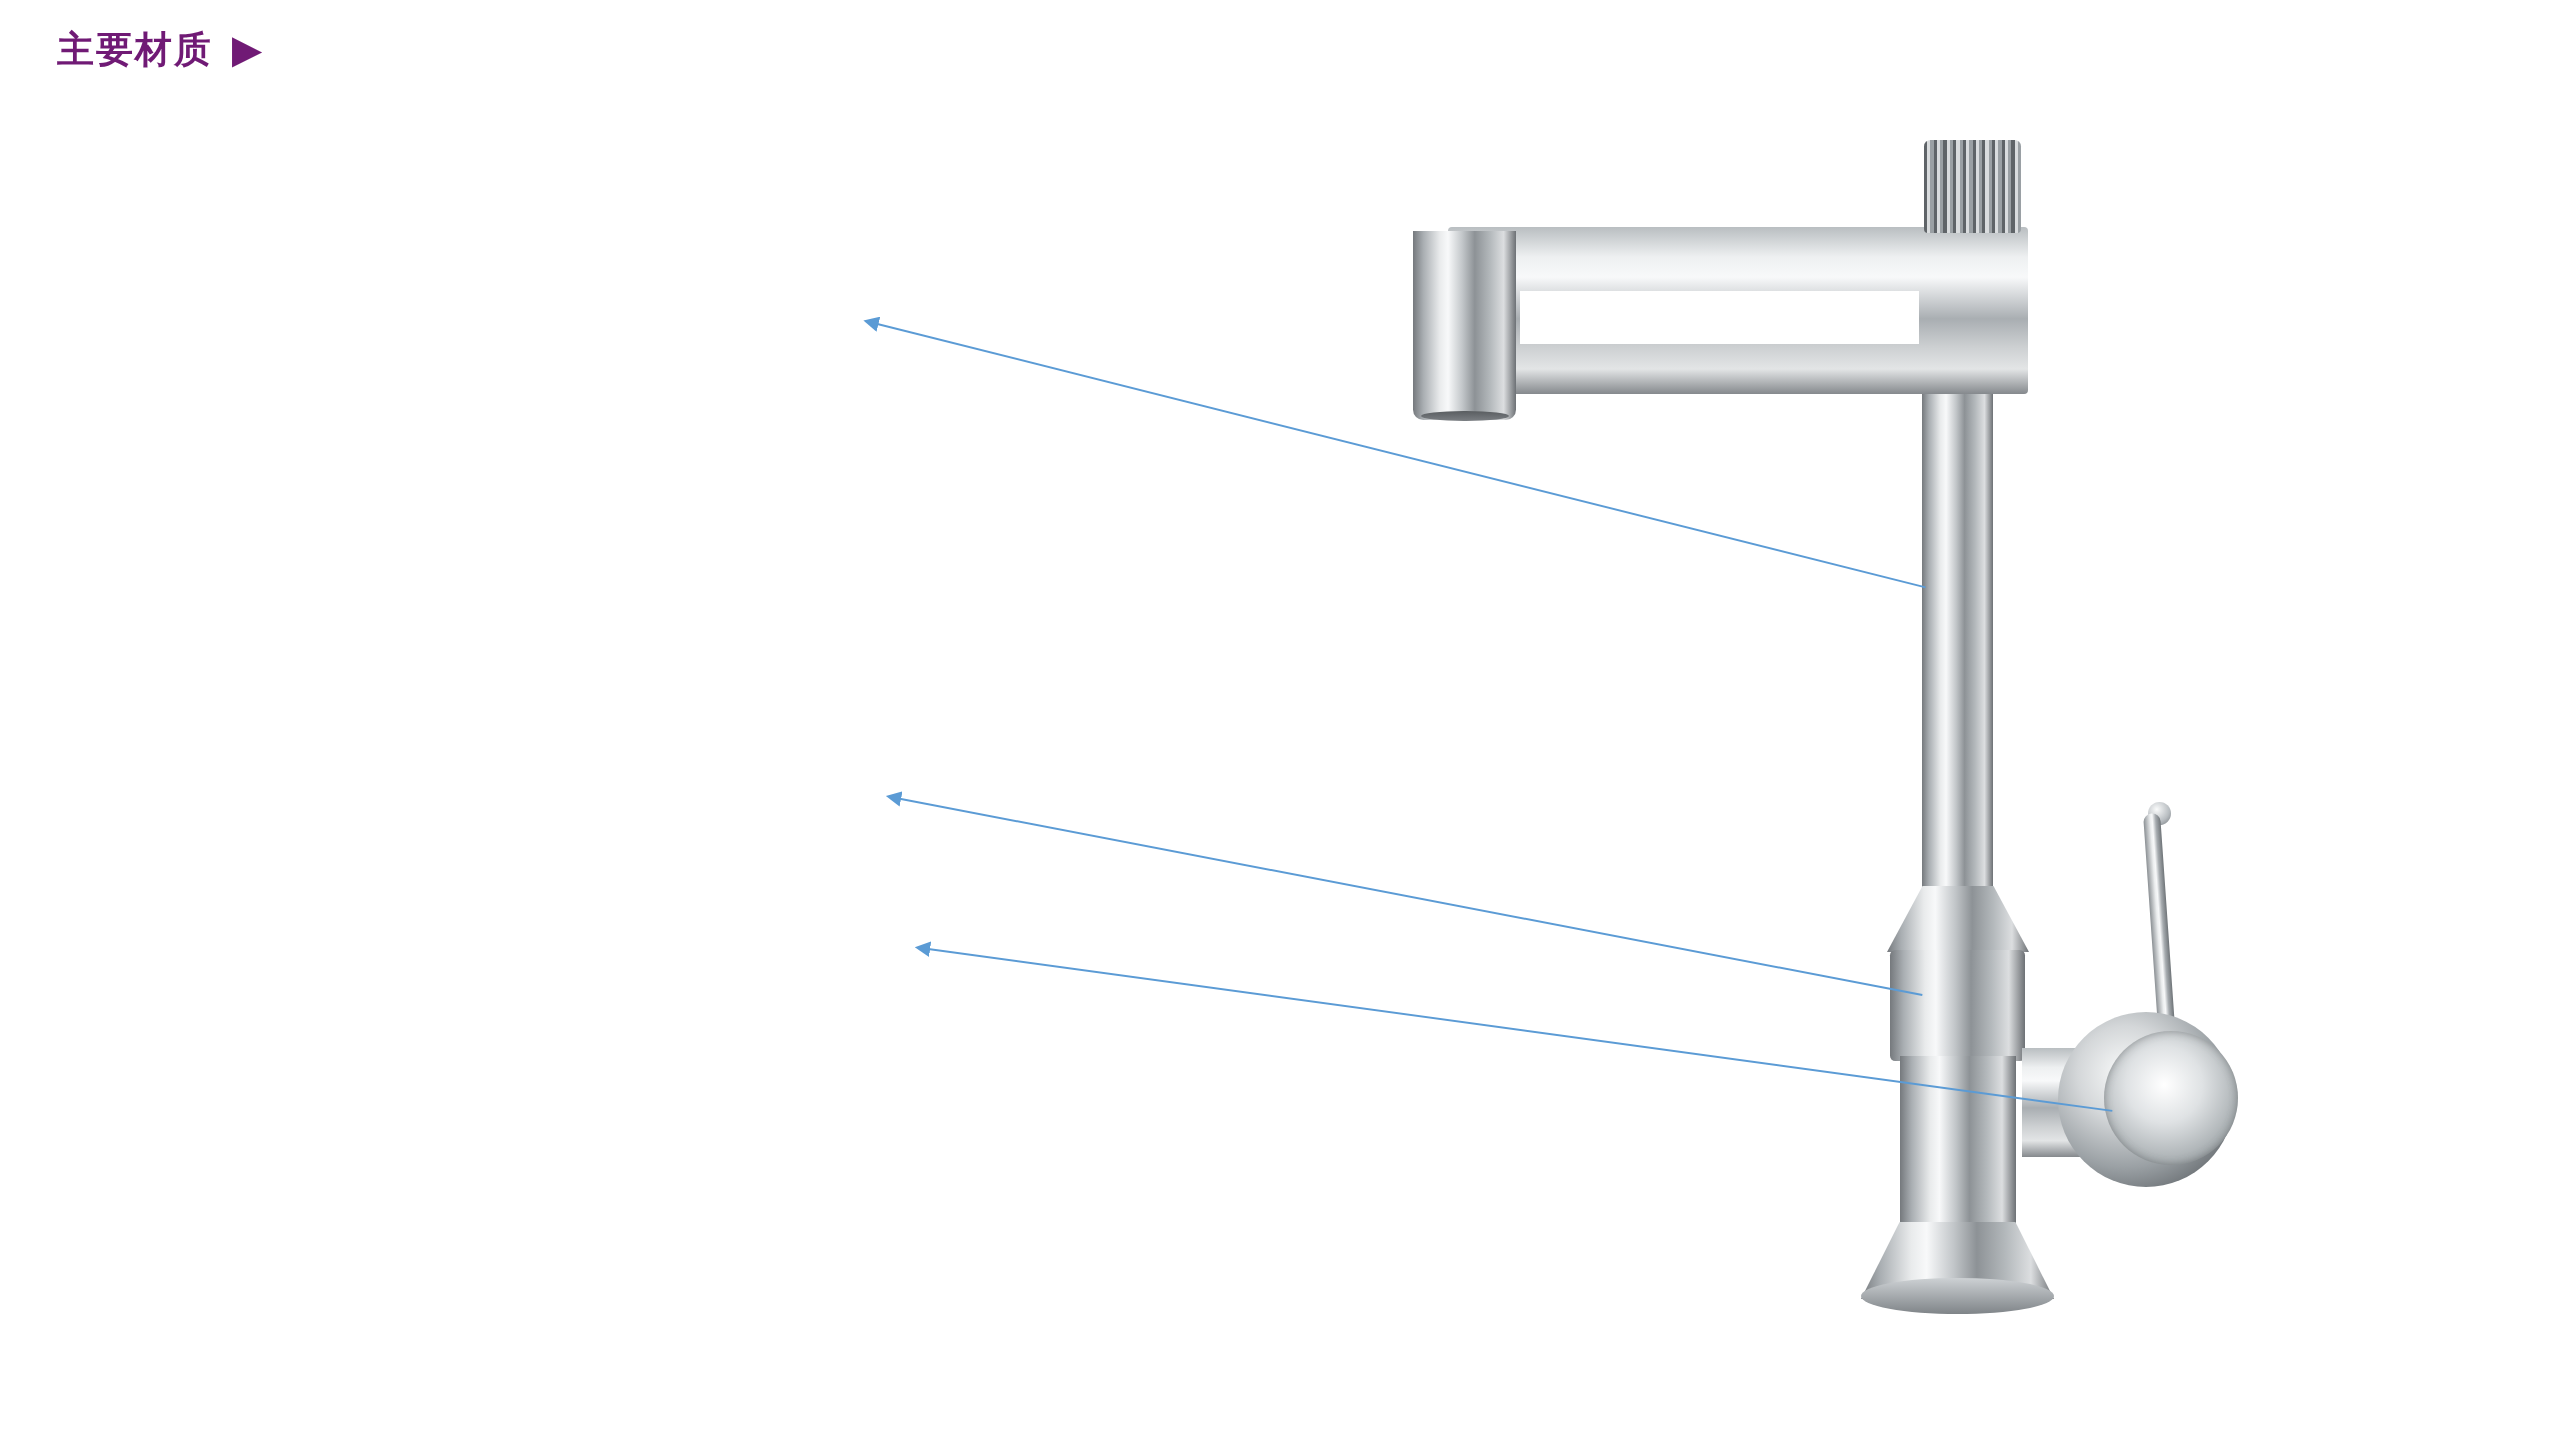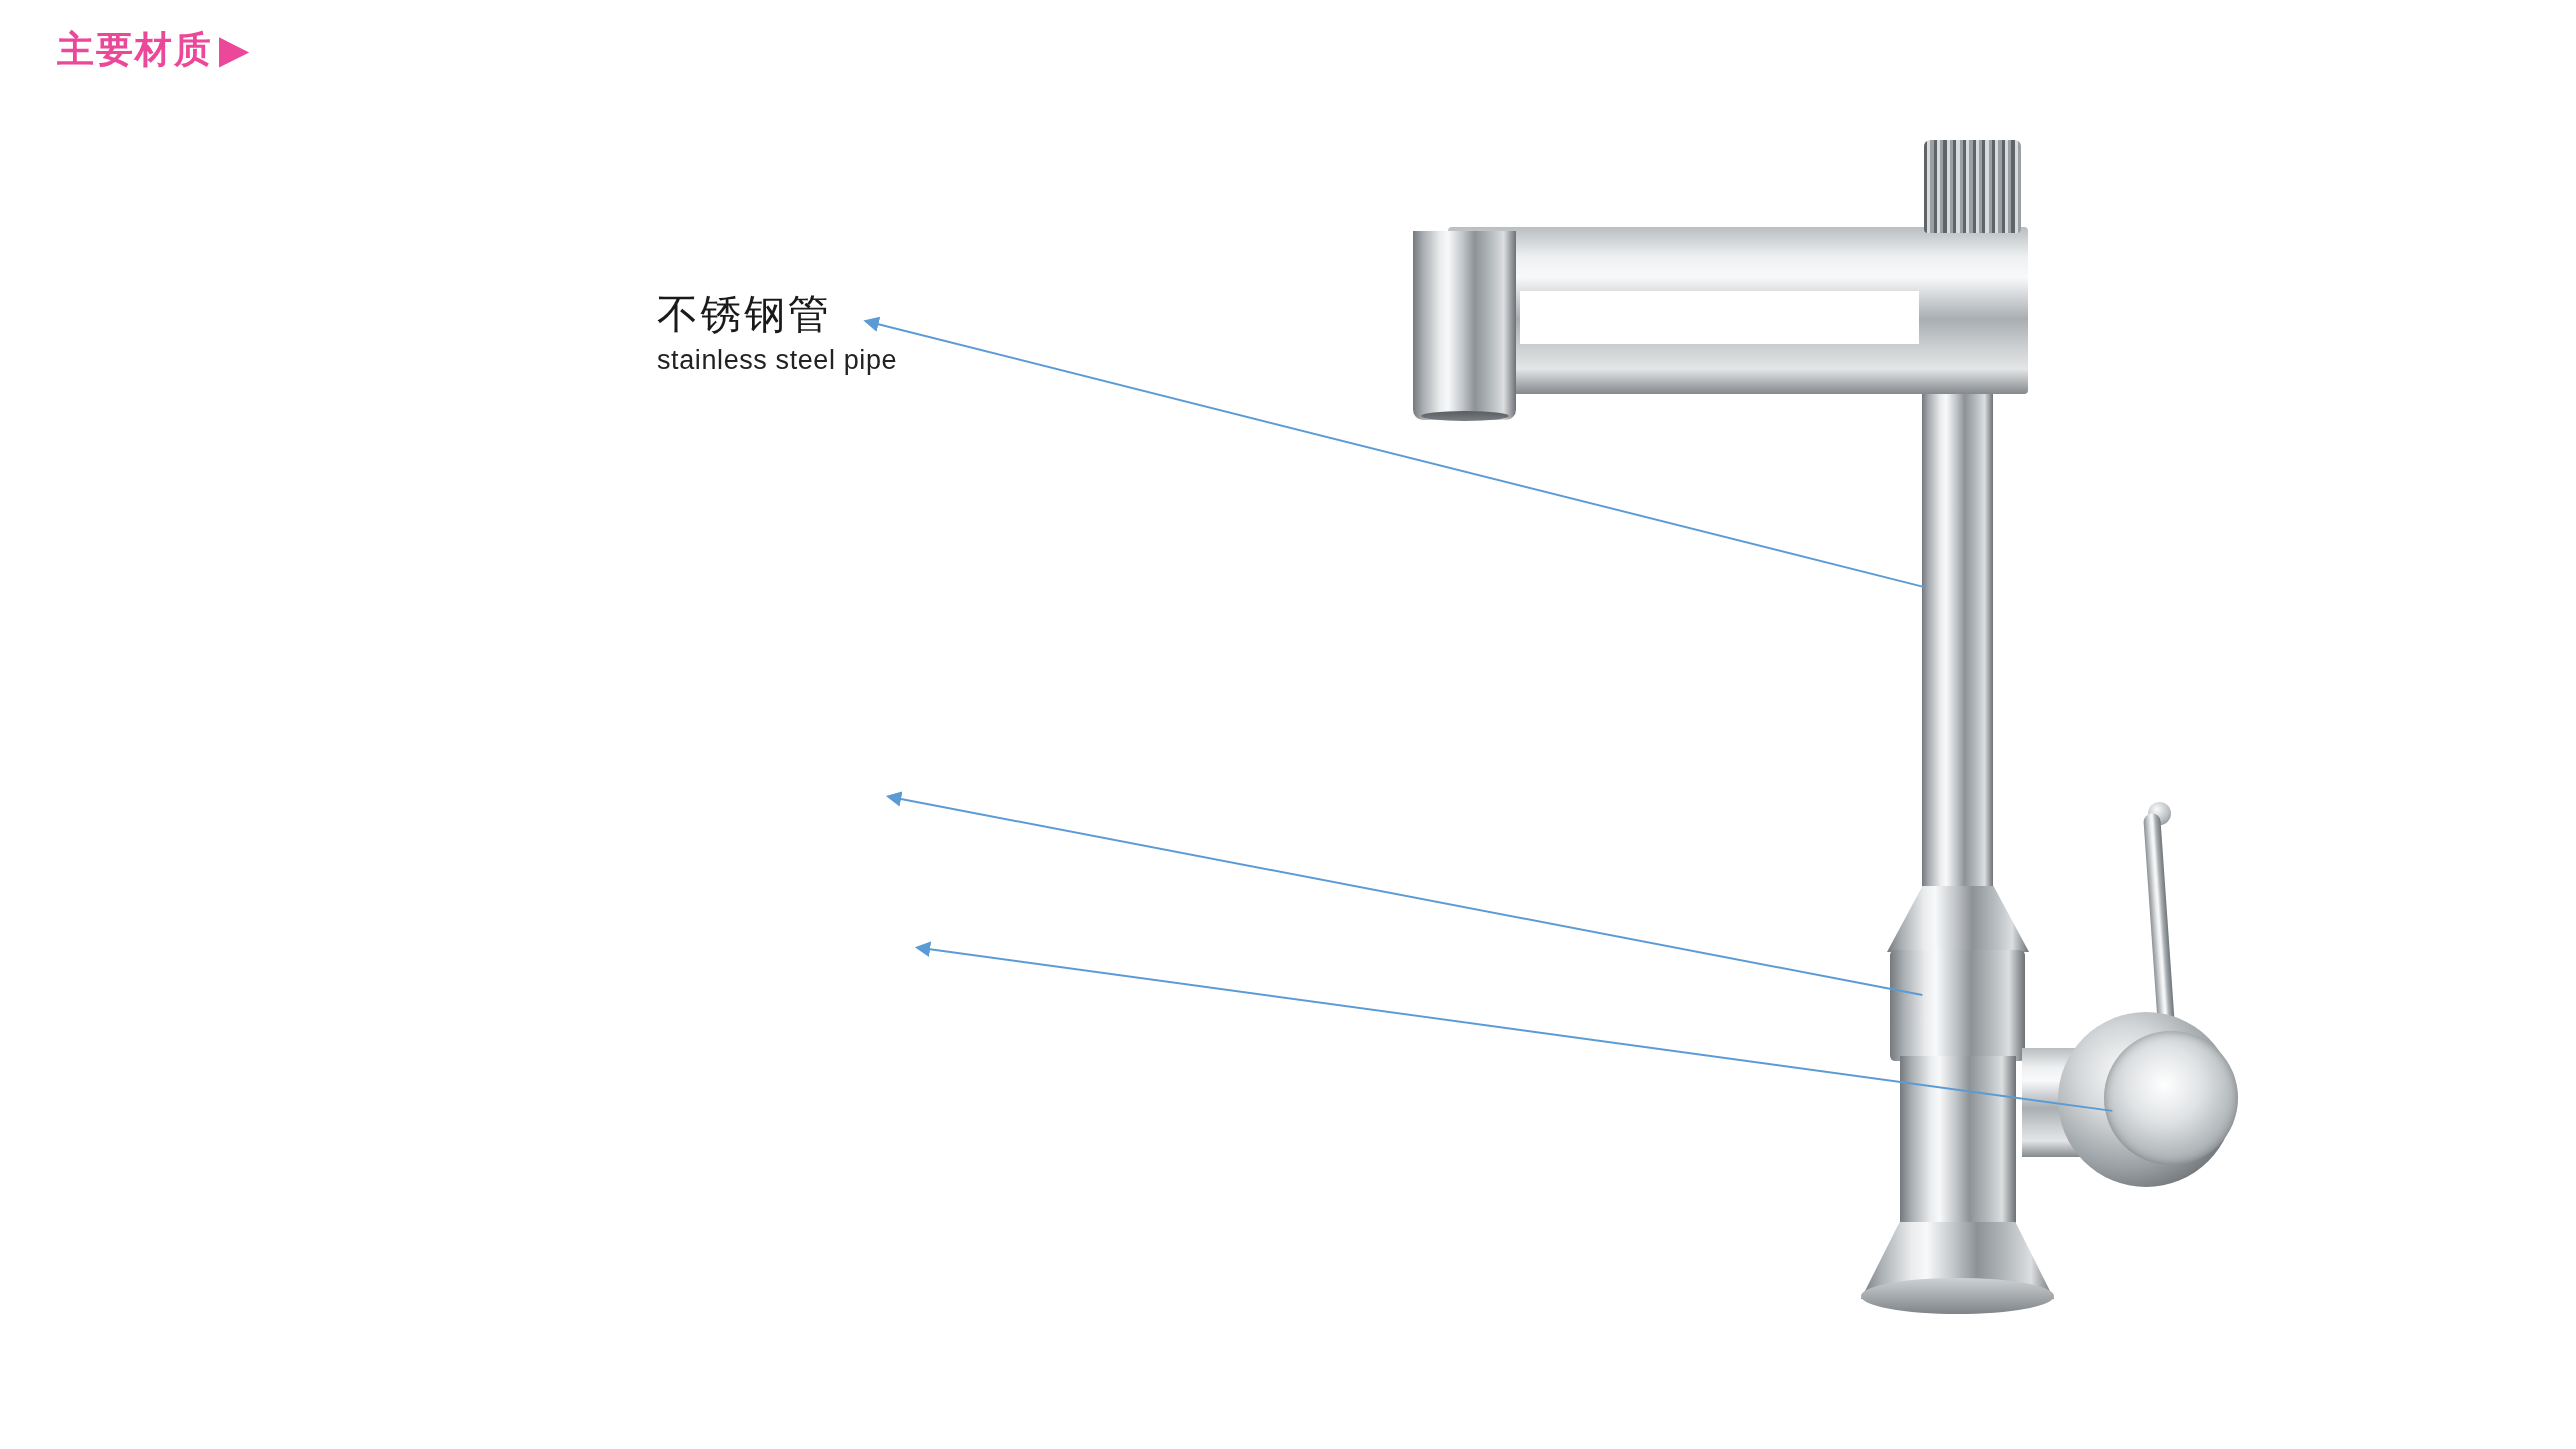--- a/index.html
+++ b/index.html
@@ -12,25 +12,25 @@
     font-family: "Liberation Sans", sans-serif;
   }
 
   
   #header {
     position: absolute;
     left: 57px;
     top: 24.5px;
     font-size: 37px;
     font-weight: bold;
-    color: #ec4899;
+    color: #701a75;
     letter-spacing: 1.9px;
     display: flex;
     align-items: center;
-    gap: 7px;
+    gap: 20px;
   }
 
   
   .callout { position: absolute; text-align: left; }
   .callout .zh {
     font-size: 41px;
     color: #1a1a1a;
     letter-spacing: 2.6px;
     line-height: 1.15;
   }
@@ -141,21 +141,17 @@
     <defs>
       <marker id="arrow" viewBox="0 0 10 10" refX="6" refY="5" markerWidth="8" markerHeight="8" orient="auto-start-reverse">
         <path d="M0,0 L10,5 L0,10 z" fill="#5b9bd5"></path>
       </marker>
     </defs>
     <line x1="1350" y1="500" x2="2990" y2="912" stroke-width="3" marker-start="url(#arrow)" stroke="#5b9bd5"></line>
     <line x1="1385" y1="1238" x2="2985" y2="1545" stroke-width="3" marker-start="url(#arrow)" stroke="#5b9bd5"></line>
     <line x1="1430" y1="1472" x2="3280" y2="1725" stroke-width="3" marker-start="url(#arrow)" stroke="#5b9bd5"></line>
   </svg>
 
-  <div id="callout-1" class="callout">
-    <div class="zh">不锈钢管</div>
-    <div class="en">stainless steel pipe</div>
-  </div>
 
 
 
 </div>
 
 
 </body></html>

